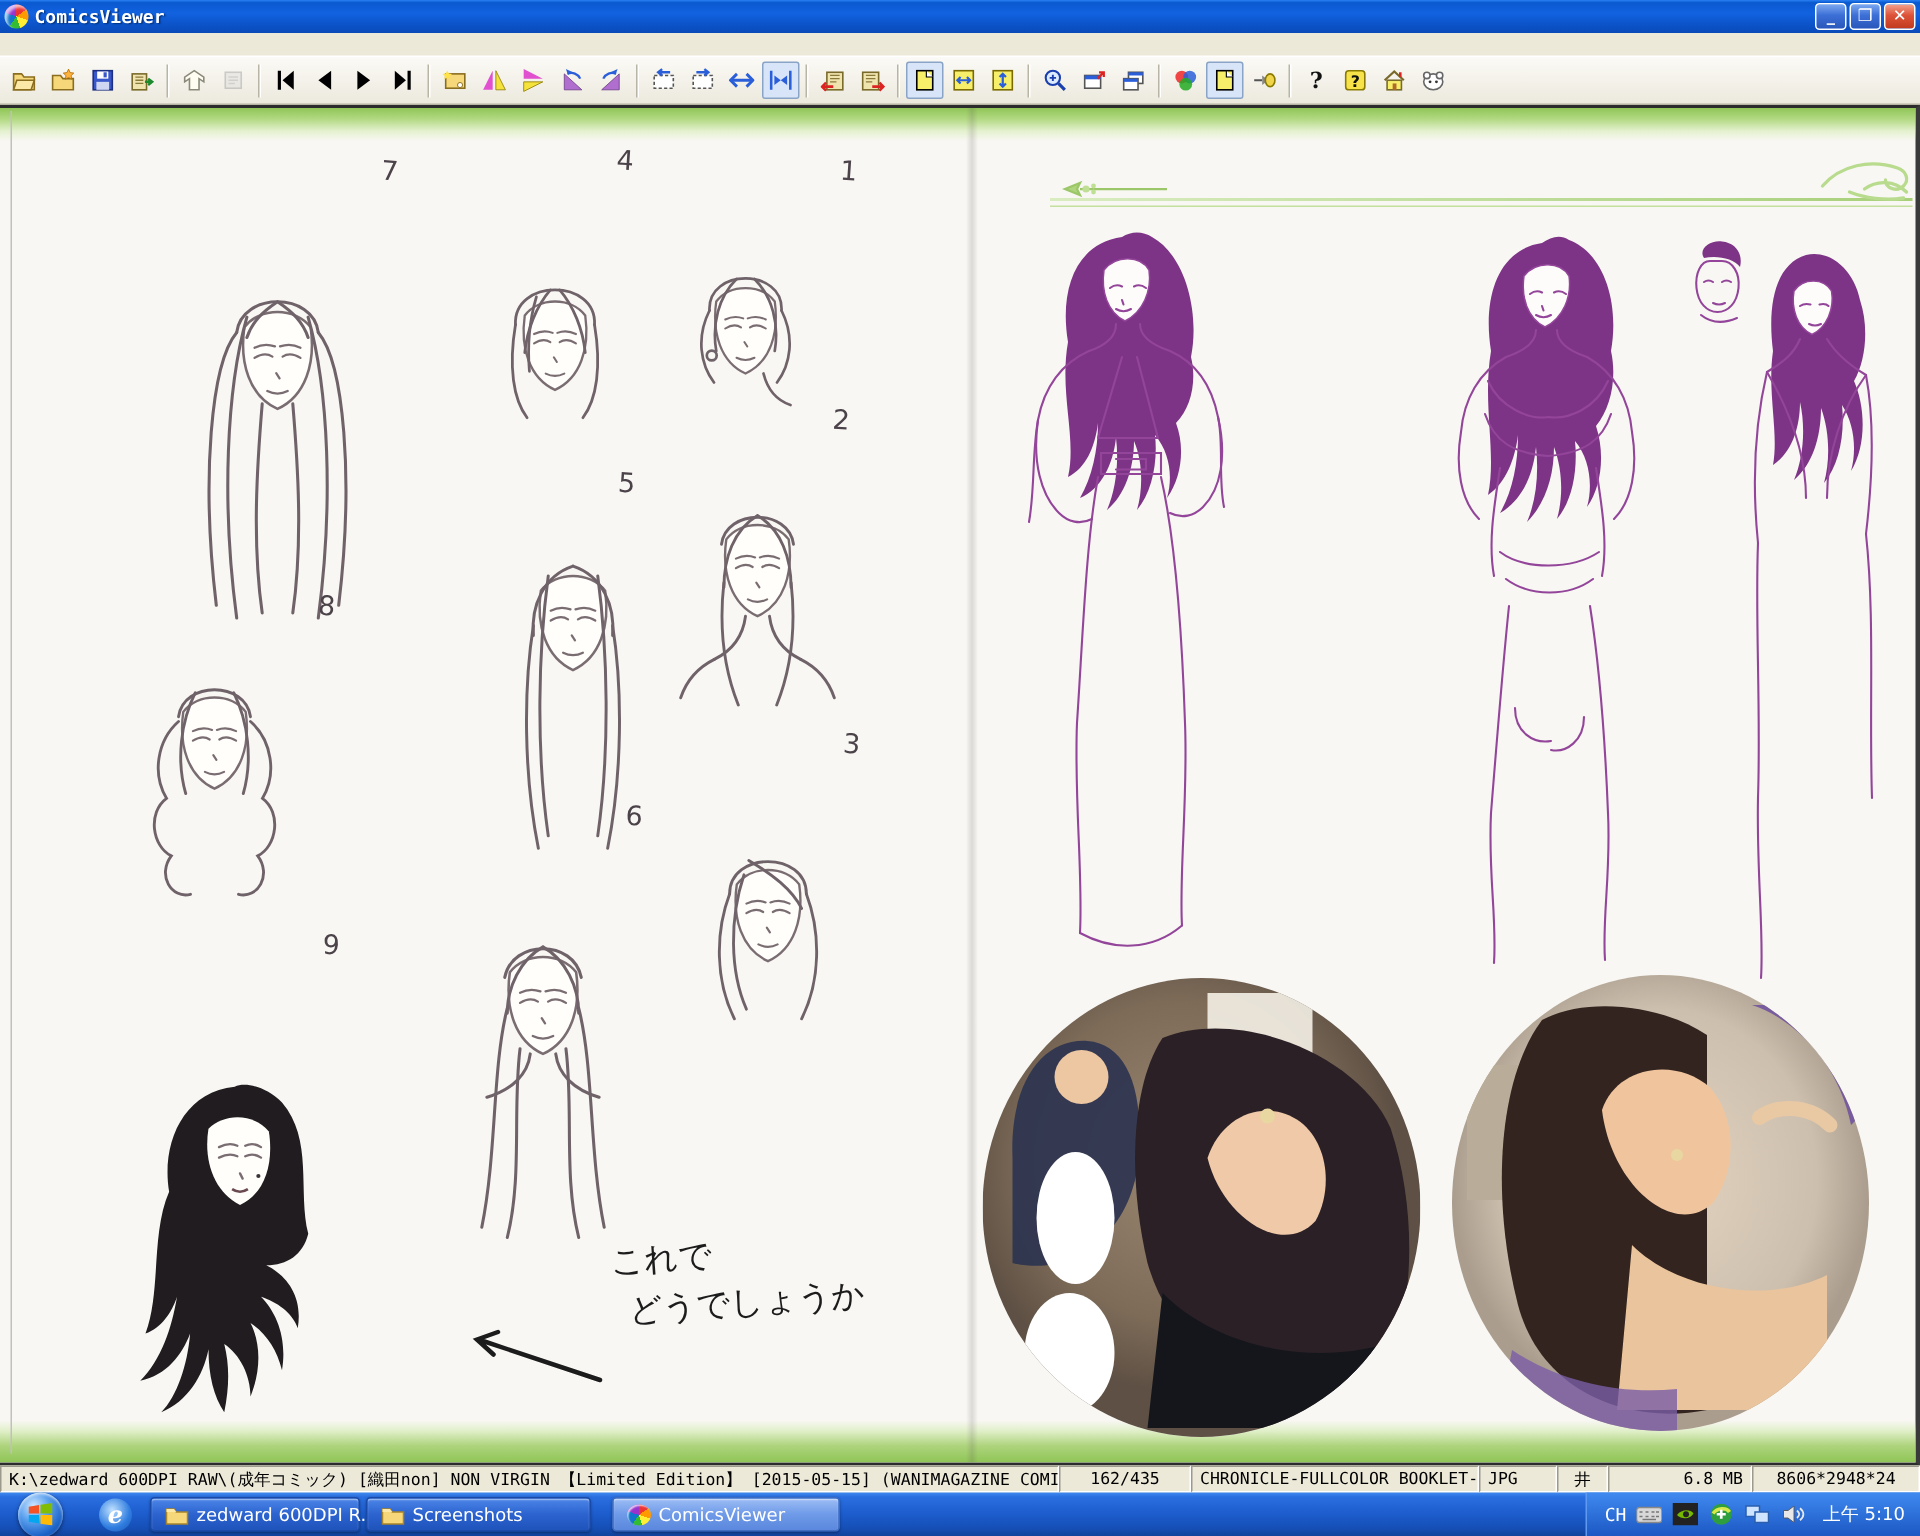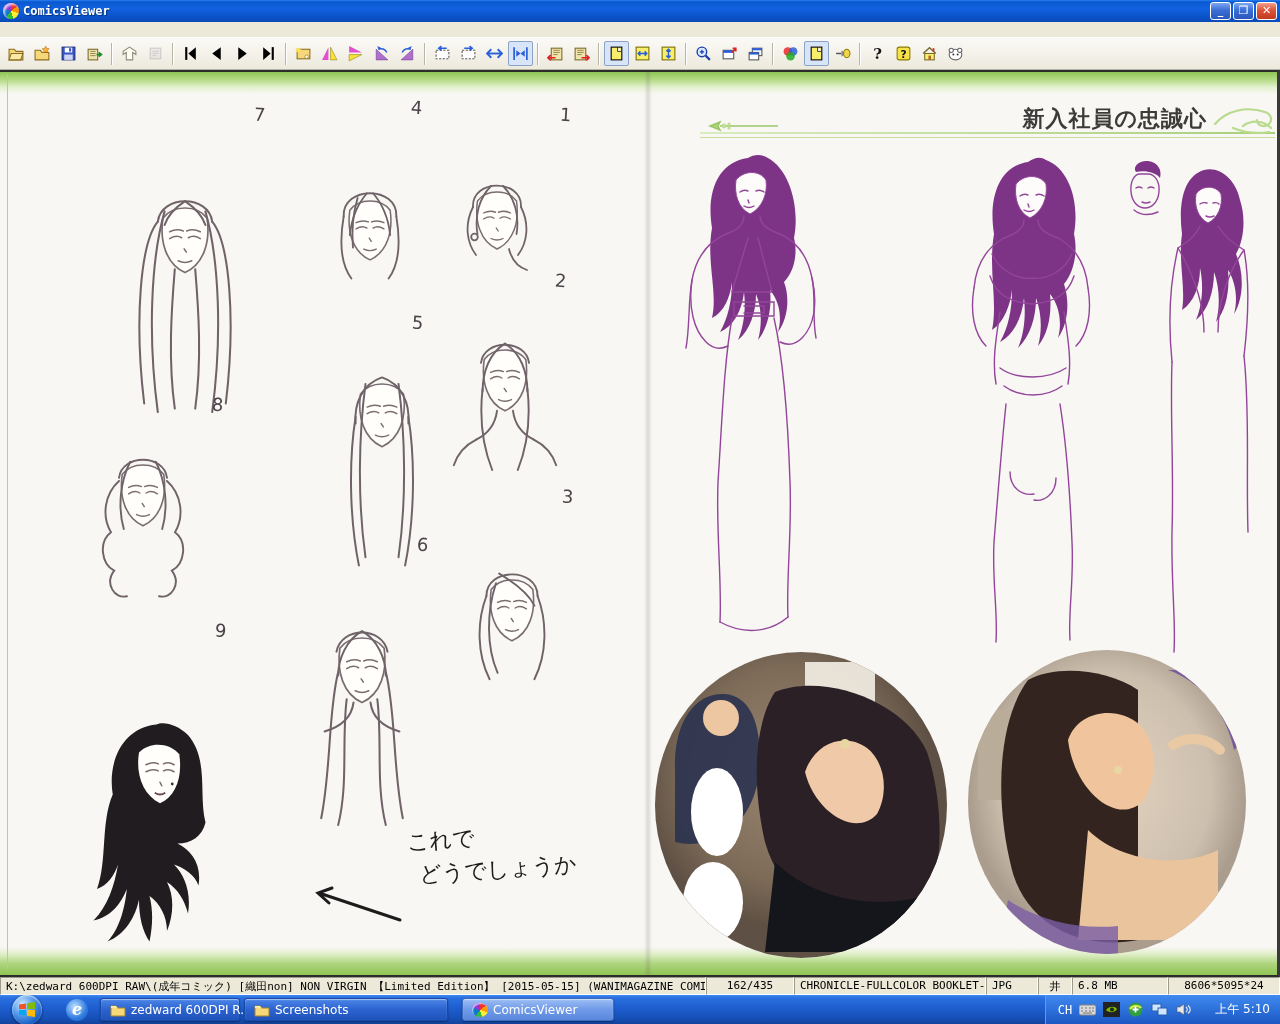--- a/index.html
+++ b/index.html
@@ -73,48 +73,48 @@
   .statusbar { position:absolute; left:0; top:977px; width:1280px; height:18px;
     background:#ece9d8; display:flex; align-items:stretch;
     font:11px "DejaVu Sans Mono", monospace; color:#000; }
   .sp { border:1px solid; border-color:#9c9a8c #fff #fff #9c9a8c; padding:1px 5px 0 5px;
     white-space:nowrap; overflow:hidden; }
   .sp-path { flex:1 1 auto; }
   .sp-page { flex:0 0 88px; text-align:center; }
   .sp-name { flex:0 0 192px; }
   .sp-fmt { flex:0 0 52px; text-align:left; }
   .sp-mark { flex:0 0 34px; text-align:center; }
-  .sp-size { flex:0 0 96px; text-align:left; }
+  .sp-size { flex:0 0 96px; text-align:right; }
   .sp-dim { flex:0 0 112px; text-align:center; }
 
   
   .taskbar { position:absolute; left:0; top:995px; width:1280px; height:29px;
     background:linear-gradient(180deg,#3f8af0 0%,#2a6fe0 10%,#1e5ecf 45%,#1650b8 80%,#12439c 100%);
     display:flex; align-items:center; }
   .start-orb { position:relative; width:30px; height:30px; border-radius:50%; margin:0 8px 0 12px;
     background:radial-gradient(circle at 35% 30%,#cfe8ff 0%,#5da2ef 35%,#1c63c8 70%,#0a3c8f 100%);
     box-shadow:0 1px 3px rgba(0,0,0,.5), inset 0 1px 2px rgba(255,255,255,.8); }
   .orb-flag { position:absolute; left:7px; top:7px; width:16px; height:15px; }
   .ql-ie { width:22px; height:22px; margin:0 10px 0 16px; border-radius:50%;
     color:#ffd24a; background:radial-gradient(circle at 40% 35%,#bfe0ff,#2f7de0 60%,#1b55b0);
     font:bold italic 16px "DejaVu Serif", serif; color:#fff; text-align:center; line-height:21px; }
   .task-btn { height:23px; margin:0 2px; padding:0 9px; border-radius:3px;
     display:flex; align-items:center; gap:5px; color:#fff; font-size:12px;
     background:linear-gradient(180deg,#4c86e8 0%,#2c63cf 50%,#1f53bb 100%);
     box-shadow:inset 0 1px 1px rgba(255,255,255,.5), 0 1px 2px rgba(0,0,0,.35);
     white-space:nowrap; border:1px solid #1a4aa8; }
   .task-btn.active { background:linear-gradient(180deg,#9dbef5 0%,#6f9ae8 50%,#5b88dd 100%); border-color:#3d6bc0; }
   .task-btn .t-ico { width:16px; height:14px; flex:0 0 auto; }
-  .tb1 { width:140px; } .tb2 { width:204px; } .tb3 { width:152px; margin-left:12px; }
+  .tb1 { width:140px; } .tb2 { width:150px; } .tb3 { width:152px; margin-left:12px; }
   .tray { margin-left:auto; display:flex; align-items:center; gap:7px; height:100%;
     padding:0 10px 0 12px; background:linear-gradient(180deg,#3f8af0,#1c57c4);
     border-left:1px solid #5f9af0; }
   .tray-lang { color:#fff; font:12px "DejaVu Sans Mono", monospace; }
   .tray-ico { width:17px; height:15px; }
-  .tray-clock { color:#fff; font:12px "DejaVu Sans", sans-serif; margin-left:16px; white-space:nowrap; }
+  .tray-clock { color:#fff; font:12px "DejaVu Sans", sans-serif; margin-left:4px; white-space:nowrap; }
 
   
   .lw { fill:none; stroke:#6f6369; stroke-width:1.2; stroke-linecap:round; }
   .lw2 { fill:none; stroke:#7a6d72; stroke-width:0.9; stroke-linecap:round; }
   .pk { fill:none; stroke:#93459a; stroke-width:1.4; stroke-linecap:round; }
   .pkf { fill:#7e3486; stroke:none; }
 </style>
 </head>
 <body>
 
@@ -481,21 +481,20 @@
 
     <div class="page-header">
       <svg class="hdr-ornament" width="70" height="16" viewBox="0 0 70 16">
         <path d="M2 8 L12 4 L10 8 L12 12 Z M12 8 H70" fill="#aed47d" stroke="#9cc768" stroke-width="1.5"></path>
         <circle cx="16" cy="8" r="2.4" fill="#bfdf95"></circle>
           <circle cx="21" cy="6" r="1.6" fill="#bfdf95"></circle>
           <circle cx="21" cy="10" r="1.6" fill="#bfdf95"></circle>
       </svg>
       <div class="hdr-line1"></div>
       <div class="hdr-line2"></div>
-      <div class="page-title">新入社員の忠誠心</div>
       <svg class="hdr-flourish" width="62" height="34" viewBox="0 0 62 34">
         <path d="M2 22 C14 8 34 4 52 10 C58 12 60 18 56 22 C52 26 44 24 44 18 M30 24 C38 18 50 18 58 26 M20 26 C30 30 44 32 56 30" fill="none" stroke="#b8db8e" stroke-width="2.2" stroke-linecap="round"></path>
       </svg>
     </div>
 
     <svg style="position:absolute;left:648px;top:70px;width:632px;height:530px" viewBox="0 0 632 530">
 
       <g>
         <path class="pkf" d="M100,16 C70,20 58,50 64,86 C58,120 70,150 64,176 C76,170 82,156 84,140 C84,158 80,176 72,190 C86,184 94,168 96,150 C98,166 96,184 90,198 C102,188 108,170 108,152 C114,166 114,184 110,198 C120,186 124,166 122,148 C132,160 134,176 130,190 C140,176 142,156 136,140 C146,130 150,112 146,96 C152,66 142,28 120,16 C114,12 106,12 100,16 Z"></path>
         <path d="M88,38 C86,52 90,66 102,72 C114,66 120,52 118,38 C112,28 96,28 88,38 Z" fill="#fdfcfa" stroke="#93459a" stroke-width="1"></path>
@@ -583,21 +582,21 @@
     </div>
   </div>
 
   <div class="statusbar">
     <div class="sp sp-path">K:\zedward 600DPI RAW\(成年コミック) [織田non] NON VIRGIN 【Limited Edition】 [2015-05-15] (WANIMAGAZINE COMICS SPECIAL).rar</div>
     <div class="sp sp-page">162/435</div>
     <div class="sp sp-name">CHRONICLE-FULLCOLOR BOOKLET-SID</div>
     <div class="sp sp-fmt">JPG</div>
     <div class="sp sp-mark">井</div>
     <div class="sp sp-size">6.8 MB</div>
-    <div class="sp sp-dim">8606*5095*24</div>
+    <div class="sp sp-dim">8606*2948*24</div>
   </div>
 
   <div class="taskbar">
     <div class="start-orb">
       <svg class="orb-flag" viewBox="0 0 16 15">
         <path d="M0 2.5 L7 1.4 V7 H0 Z" fill="#f35325"></path>
           <path d="M8 1.2 L16 0 V7 H8 Z" fill="#81bc06"></path>
         <path d="M0 8 H7 V13.6 L0 12.5 Z" fill="#05a6f0"></path>
           <path d="M8 8 H16 V15 L8 13.8 Z" fill="#ffba08"></path>
       </svg>

